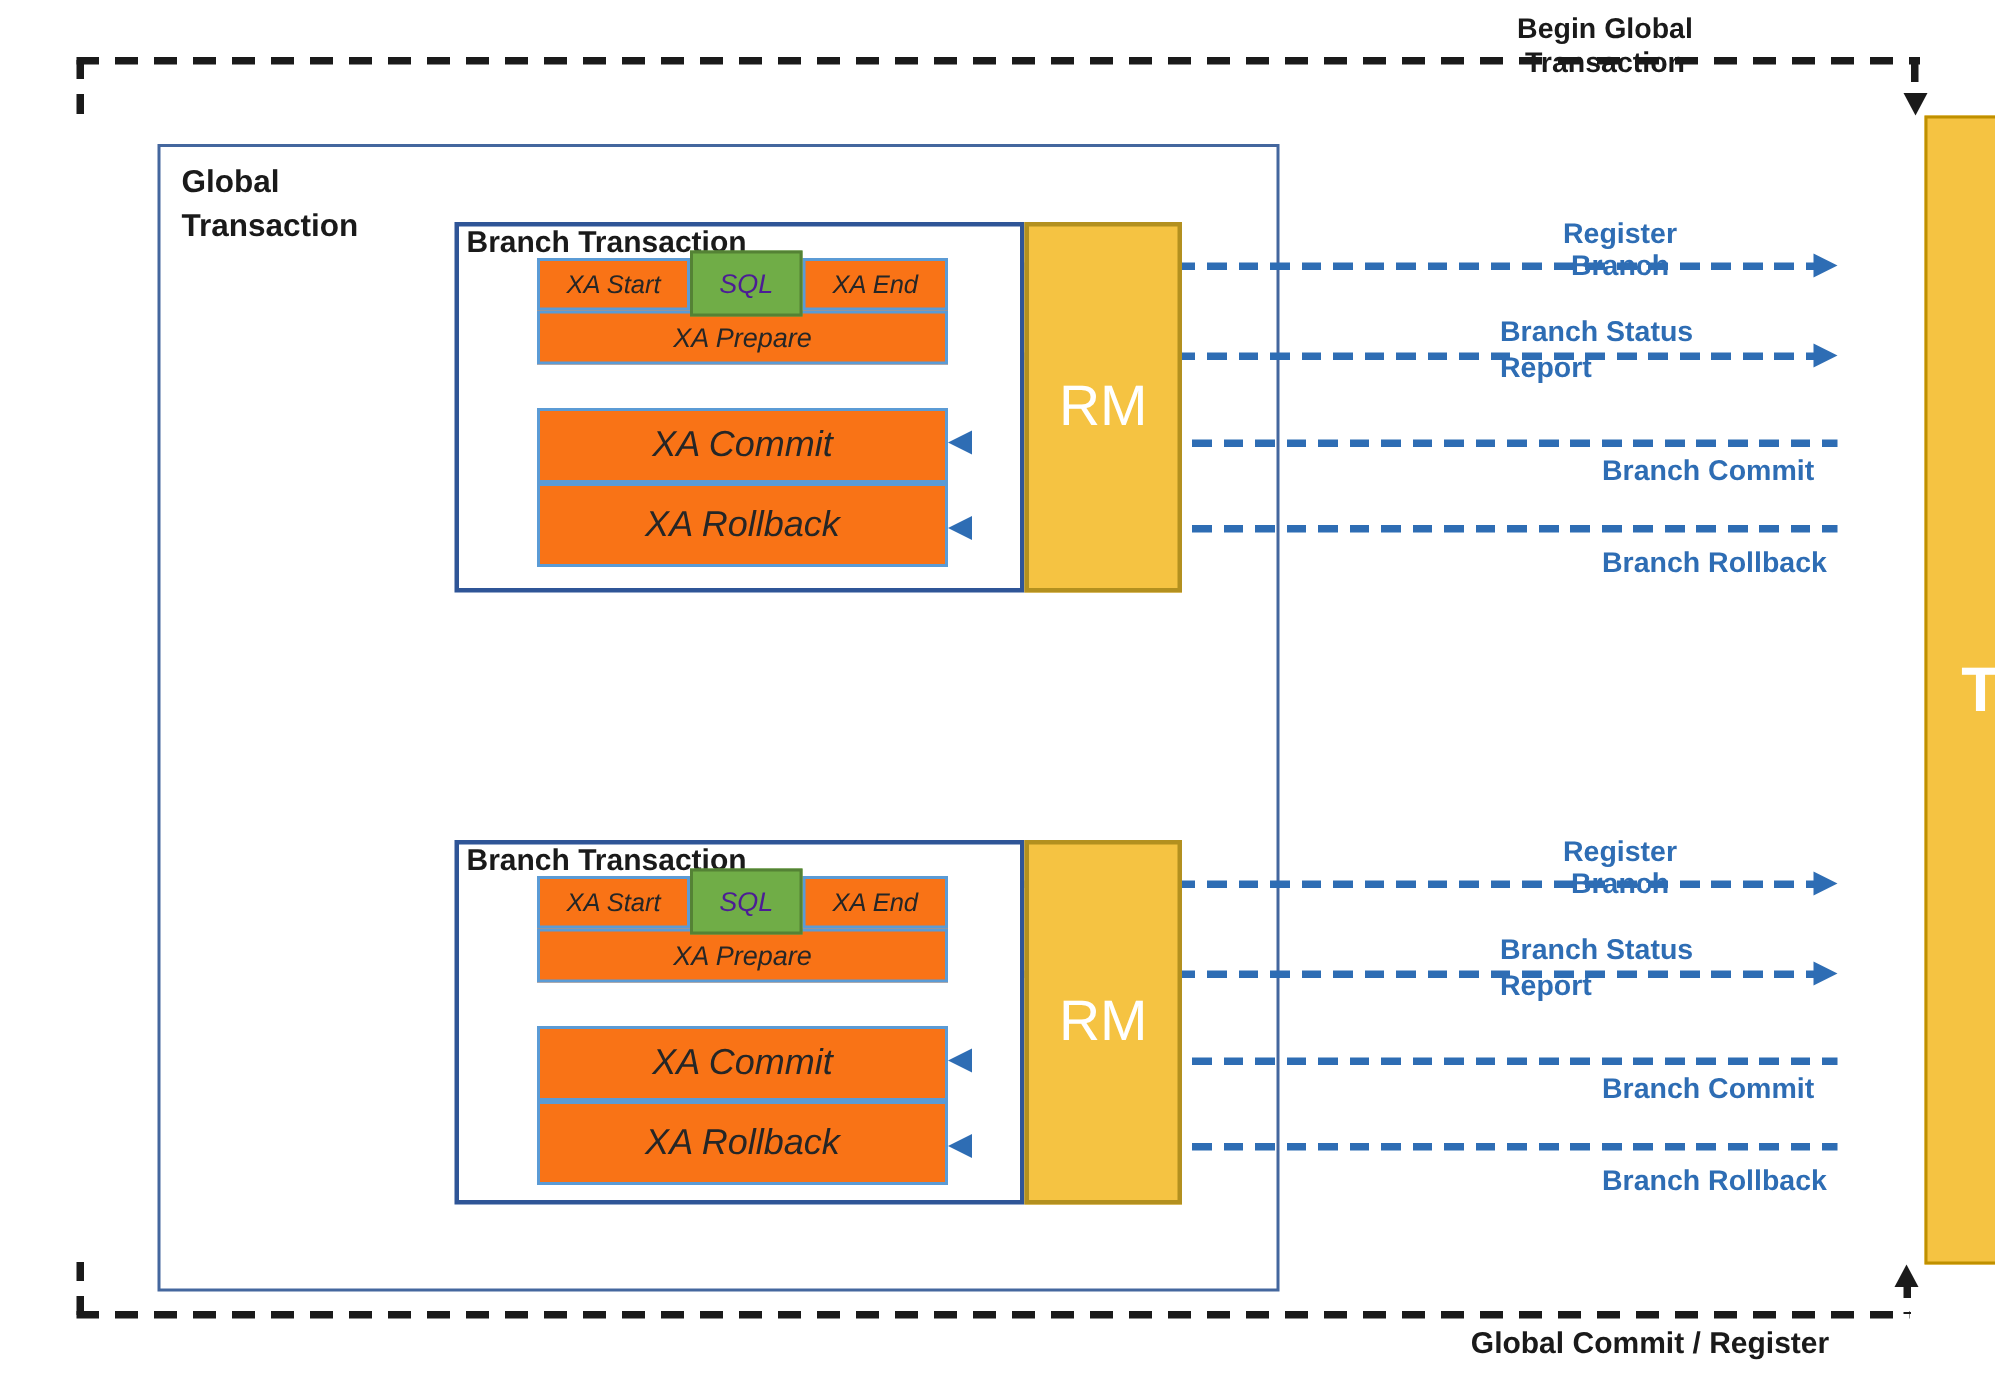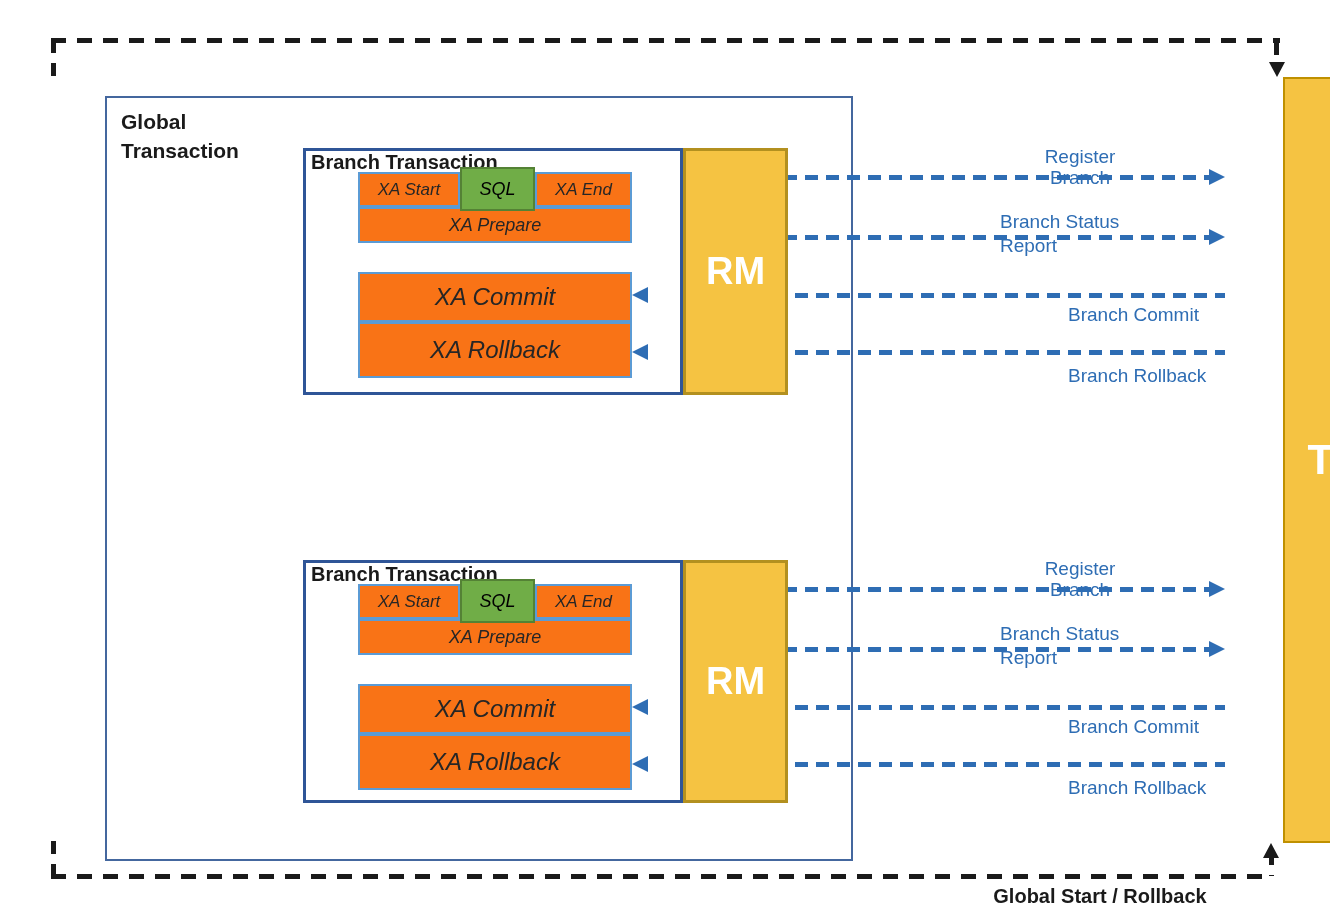--- a/index.html
+++ b/index.html
@@ -20,58 +20,59 @@
   .global-box{background:#fff;border:2px solid var(--global-border,#44679E);z-index:0;margin-top:19px;}
   .global-title{position:absolute;left:14px;top:9px;width:160px;font-size:21px;font-weight:700;color:#1a1a1a;line-height:29px;}
   
   .branch-box{background:#fff;border:3px solid var(--branch-border,#2F5597);z-index:2;}
   .branch-title{font-size:20px;font-weight:700;color:#1a1a1a;z-index:3;white-space:nowrap;}
   .cell{
     background:#f97316;border:2px solid var(--cell-border,#5B9BD5);
     display:flex;align-items:center;justify-content:center;
     font-style:italic;color:#262626;z-index:3;
   }
-  .cell.sql{background:var(--green,#70AD47);border:2px solid var(--green-border,#548235);color:#000000;z-index:4;}
+  .cell.sql{background:var(--green,#70AD47);border:2px solid var(--green-border,#548235);color:#4c1d95;z-index:4;}
   .rm-box{
     background:var(--yellow,#F5C342);border:3px solid var(--rm-border,#B3901F);
     display:flex;align-items:center;justify-content:center;
-    color:#fff;font-size:38px;font-weight:700;z-index:2;
+    color:#fff;font-size:38px;font-weight:400;z-index:2;
   }
   
   .dash-h{height:5px;background:repeating-linear-gradient(90deg,var(--arrow-blue,#2E6DB4) 0 13px,transparent 13px 21px);z-index:1;}
   .dash-h.black{background:repeating-linear-gradient(90deg,var(--ink,#1A1A1A) 0 15px,transparent 15px 26px);z-index:1;}
   .dash-v{width:5px;background:repeating-linear-gradient(180deg,var(--ink,#1A1A1A) 0 13px,transparent 13px 23px);z-index:1;}
   
   .tri-right{width:0;height:0;border-top:8px solid transparent;border-bottom:8px solid transparent;border-left:16px solid var(--arrow-blue,#2E6DB4);z-index:1;}
   .tri-left{width:0;height:0;border-top:8px solid transparent;border-bottom:8px solid transparent;border-right:16px solid var(--arrow-blue,#2E6DB4);z-index:3;}
   .tri-down{width:0;height:0;border-left:8px solid transparent;border-right:8px solid transparent;border-top:15px solid var(--ink,#1A1A1A);z-index:1;}
   .tri-up{width:0;height:0;border-left:8px solid transparent;border-right:8px solid transparent;border-bottom:15px solid var(--ink,#1A1A1A);z-index:1;}
   
-  .msg{color:var(--arrow-blue,#2E6DB4);font-weight:400;font-size:19px;z-index:3;}
+  .msg{color:var(--arrow-blue,#2E6DB4);font-weight:700;font-size:19px;z-index:3;}
   .black-label{color:var(--ink,#1A1A1A);font-weight:700;z-index:4;}
 </style>
 </head>
 <body>
 
 <div class="canvas">
 
   <div class="abs global-box" style="left:105px;top:77px;width:748px;height:765px;">
     <div class="global-title">Global Transaction</div>
   </div>
 
   <div class="abs dash-h black" style="left:51px;top:38px;width:1229px;"></div>
   <div class="abs dash-v" style="left:51px;top:40px;height:37px;"></div>
   <div class="abs dash-v" style="left:1274px;top:42px;height:22px;"></div>
   <div class="abs tri-down" style="left:1269px;top:62px;"></div>
+  <div class="abs black-label" style="left:995px;top:8px;width:150px;text-align:center;font-size:19px;line-height:23px;">Begin Global Transaction</div>
 
   <div class="abs dash-v" style="left:51px;top:841px;height:36px;"></div>
   <div class="abs dash-h black" style="left:51px;top:874px;width:1222px;"></div>
   <div class="abs dash-v" style="left:1269px;top:852px;height:24px;"></div>
   <div class="abs tri-up" style="left:1263px;top:843px;"></div>
-  <div class="abs black-label" style="left:955px;top:885px;width:290px;text-align:center;font-size:20px;">Global Start / Rollback</div>
+  <div class="abs black-label" style="left:955px;top:885px;width:290px;text-align:center;font-size:20px;">Global Commit / Register</div>
 
 
   <div class="abs pillar" style="left:1283px;top:77px;width:105px;height:766px;">
     <span>TC</span>
   </div>
 
   <div class="layer b1">
     <div class="abs branch-box" style="left:303px;top:148px;width:380px;height:247px;"></div>
     <div class="abs branch-title" style="left:311px;top:151px;">Branch Transaction</div>
 

